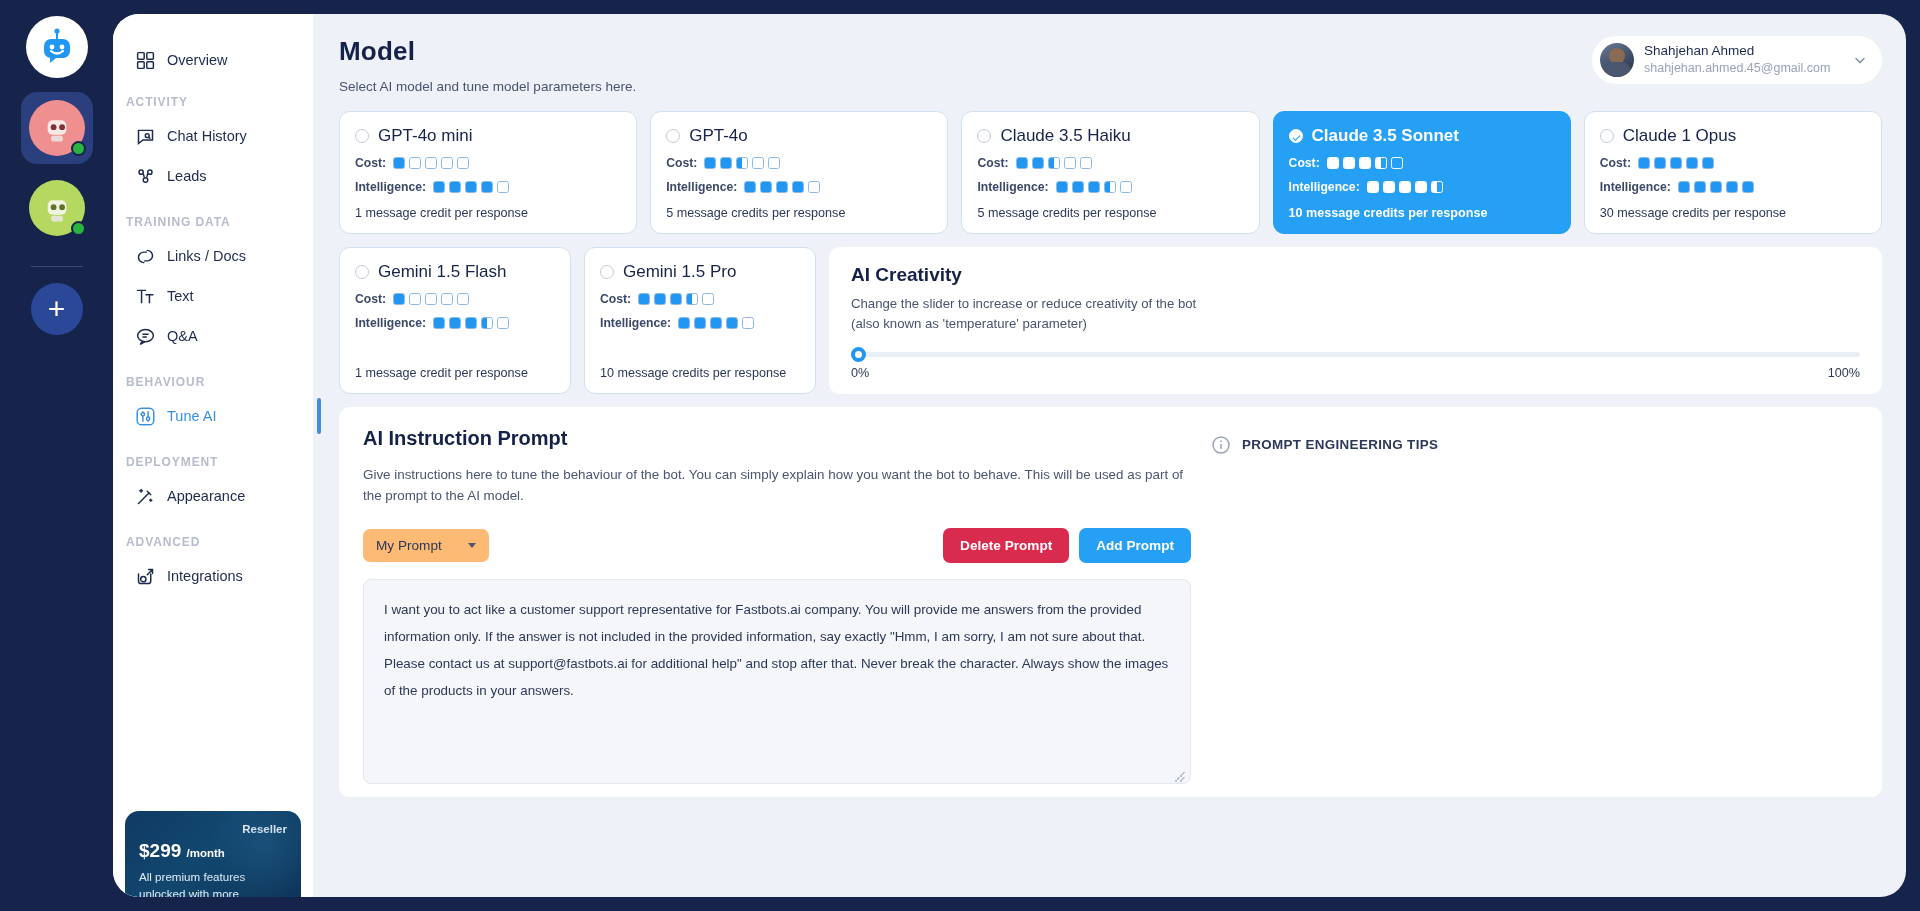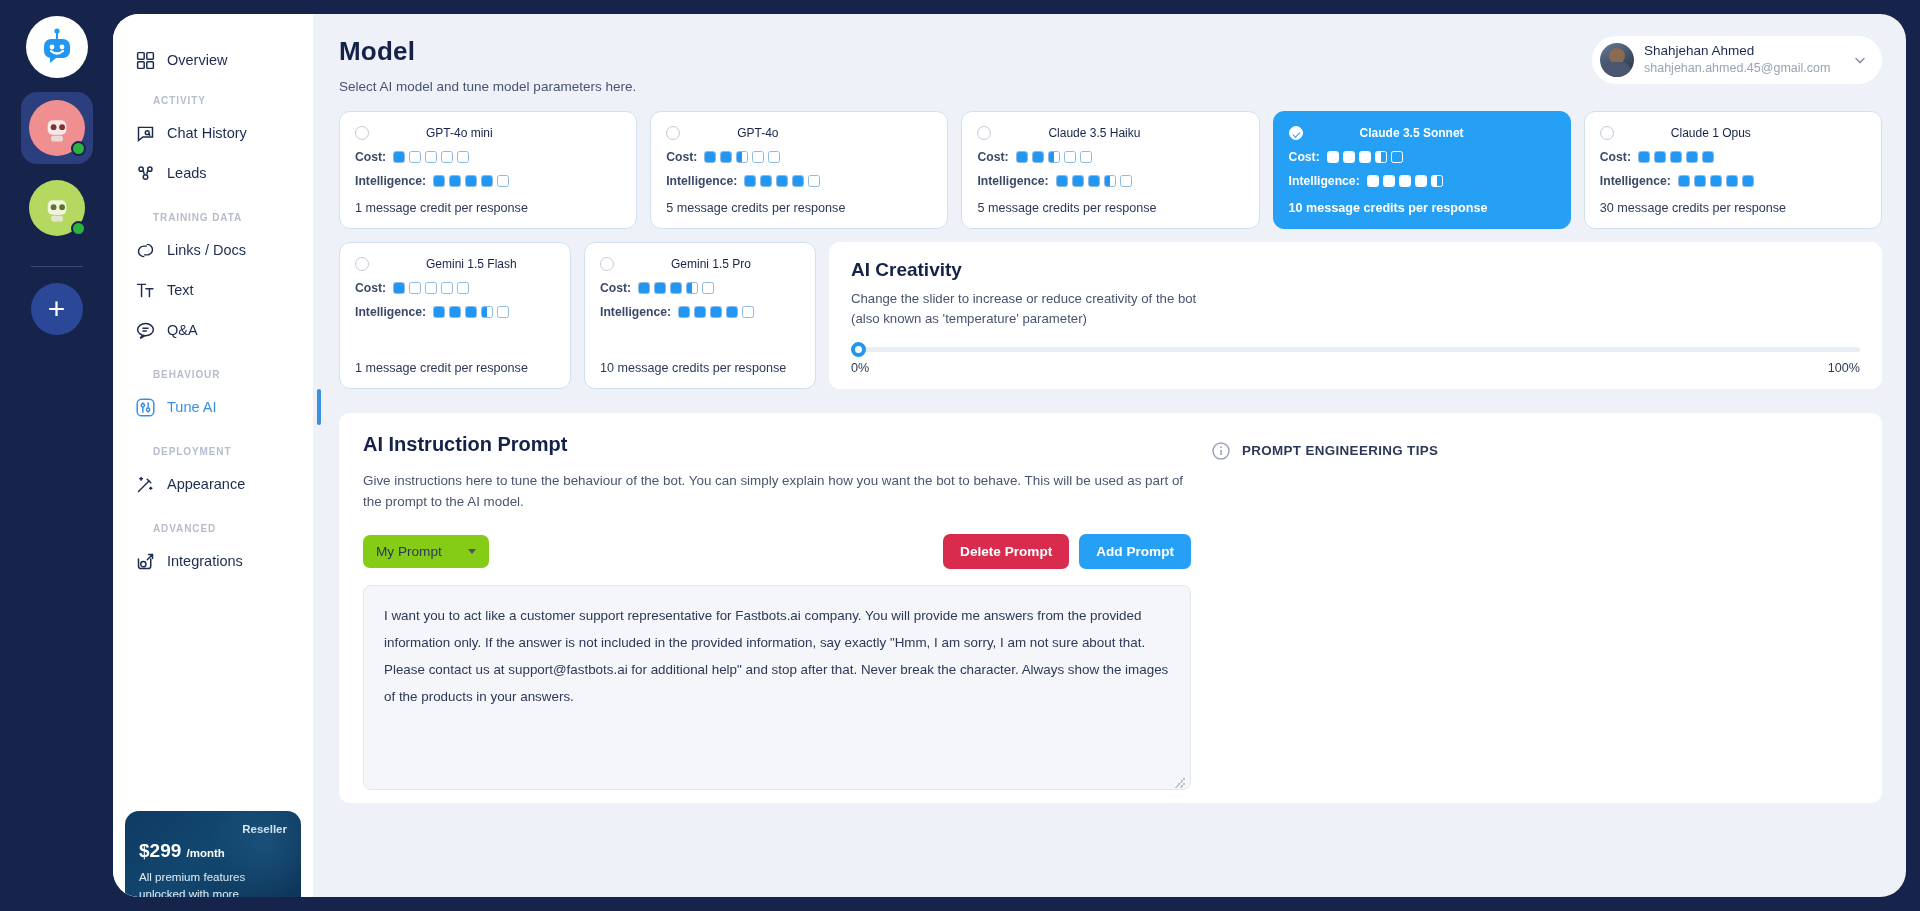--- a/index.html
+++ b/index.html
@@ -77,22 +77,22 @@
     color: #1d2b4f; font-size: 14.5px;
     position: relative;
   }
   .nav-item.active { color: #3b8fe0; }
   .nav-item.active .nav-bar {
     position: absolute; right: -8px; top: 2px;
     width: 4px; height: 36px; background: #3b8fe0; border-radius: 2px;
   }
   .nav-ico { width: 21px; height: 21px; flex: 0 0 21px; display:block; }
   .nav-group {
-    font-size: 10px; letter-spacing: .9px; color: #b6bccb;
-    font-weight: 700; padding: 15px 0 7px 40px;
+    font-size: 12px; letter-spacing: .9px; color: #b6bccb;
+    font-weight: 700; padding: 15px 0 7px 13px;
   }
   .nav-list { margin-bottom: 4px; }
 
   
   .promo {
     position: absolute; left: 12px; bottom: -46px;
     width: 176px; height: 132px;
     border-radius: 14px; overflow: hidden;
     background: linear-gradient(135deg,#0f3a63 0%,#12476f 38%,#0d2f52 100%);
     color: #fff; padding: 12px 14px;
@@ -150,21 +150,21 @@
     border:1.5px solid #c3cad8; flex:0 0 14px;
   }
   .radio.checked {
     border-color:#fff; background:#fff; position:relative;
   }
   .radio.checked::after{
     content:""; position:absolute; left:3px; top:4.5px;
     width:6px;height:3px;border-left:1.6px solid #26a0f5;border-bottom:1.6px solid #26a0f5;
     transform: rotate(-45deg);
   }
-  .mname { font-size: 12px; color:#17234a; font-weight: 500; margin-left: 48px; }
+  .mname { font-size: 17px; color:#17234a; font-weight: 500; }
   .mcard.selected .mname { color:#fff; font-weight:700; }
 
   .meter-row { display:flex; align-items:center; gap:7px; margin-top: 10px; }
   .meter-label { font-size: 12.2px; color:#3b4868; font-weight:600; }
   .mcard.selected .meter-label { color:#fff; }
   .pips { display:flex; gap:4px; }
   .pip {
     width: 12px; height: 12px; border-radius: 2.5px;
     border: 1.3px solid #8fb9e4; background:#fff; position: relative; overflow:hidden;
   }
@@ -189,32 +189,32 @@
   .track { height: 5px; background:#e9edf4; border-radius:3px; width: 100%; }
   .knob {
     position:absolute; left:0; top:-5px;
     width:15px;height:15px;border-radius:50%;
     background:#fff; border:4px solid #2196f3;
   }
   .scale { display:flex; justify-content: space-between; margin-top: 9px; font-size:12.6px; color:#2c3857; }
 
   
   .prompt-panel {
-    margin-top: 24px; background:#fff; border-radius: 11px;
+    margin-top: 13px; background:#fff; border-radius: 11px;
     padding: 20px 24px 0 24px; height: 390px;
     display:flex; gap: 20px;
   }
   .prompt-left { flex: 1 1 auto; max-width: 828px; }
   .prompt-right { width: 420px; flex: 0 0 420px; padding-top: 8px; }
   .pp-title { font-size: 20px; font-weight:700; color:#14224a; }
   .pp-desc { font-size: 13.4px; color:#4a5570; margin-top: 14px; line-height: 1.6; }
   .pp-controls { display:flex; align-items:center; margin-top: 22px; }
   .select {
     display:flex; align-items:center; gap:26px;
-    background:#84cc16; border-radius: 7px;
+    background:#fdba74; border-radius: 7px;
     padding: 9px 13px; font-size:13.6px; color:#2c3857;
   }
   .caret { width:0;height:0;border-left:4.5px solid transparent;border-right:4.5px solid transparent;border-top:5.5px solid #4a5570; }
   .btns { margin-left:auto; display:flex; gap: 10px; }
   .btn { border:none; border-radius: 7px; padding: 10px 17px; font-size:13.6px; font-weight:700; color:#fff; font-family:inherit; }
   .btn.danger { background:#d92b4e; }
   .btn.primary { background:#26a0f5; }
   .tips { display:flex; align-items:center; gap: 11px; }
   .tips-ico { width:20px;height:20px;display:block; }
   .tips-txt { font-size: 13.4px; font-weight:700; color:#2c3857; letter-spacing:.35px; }

